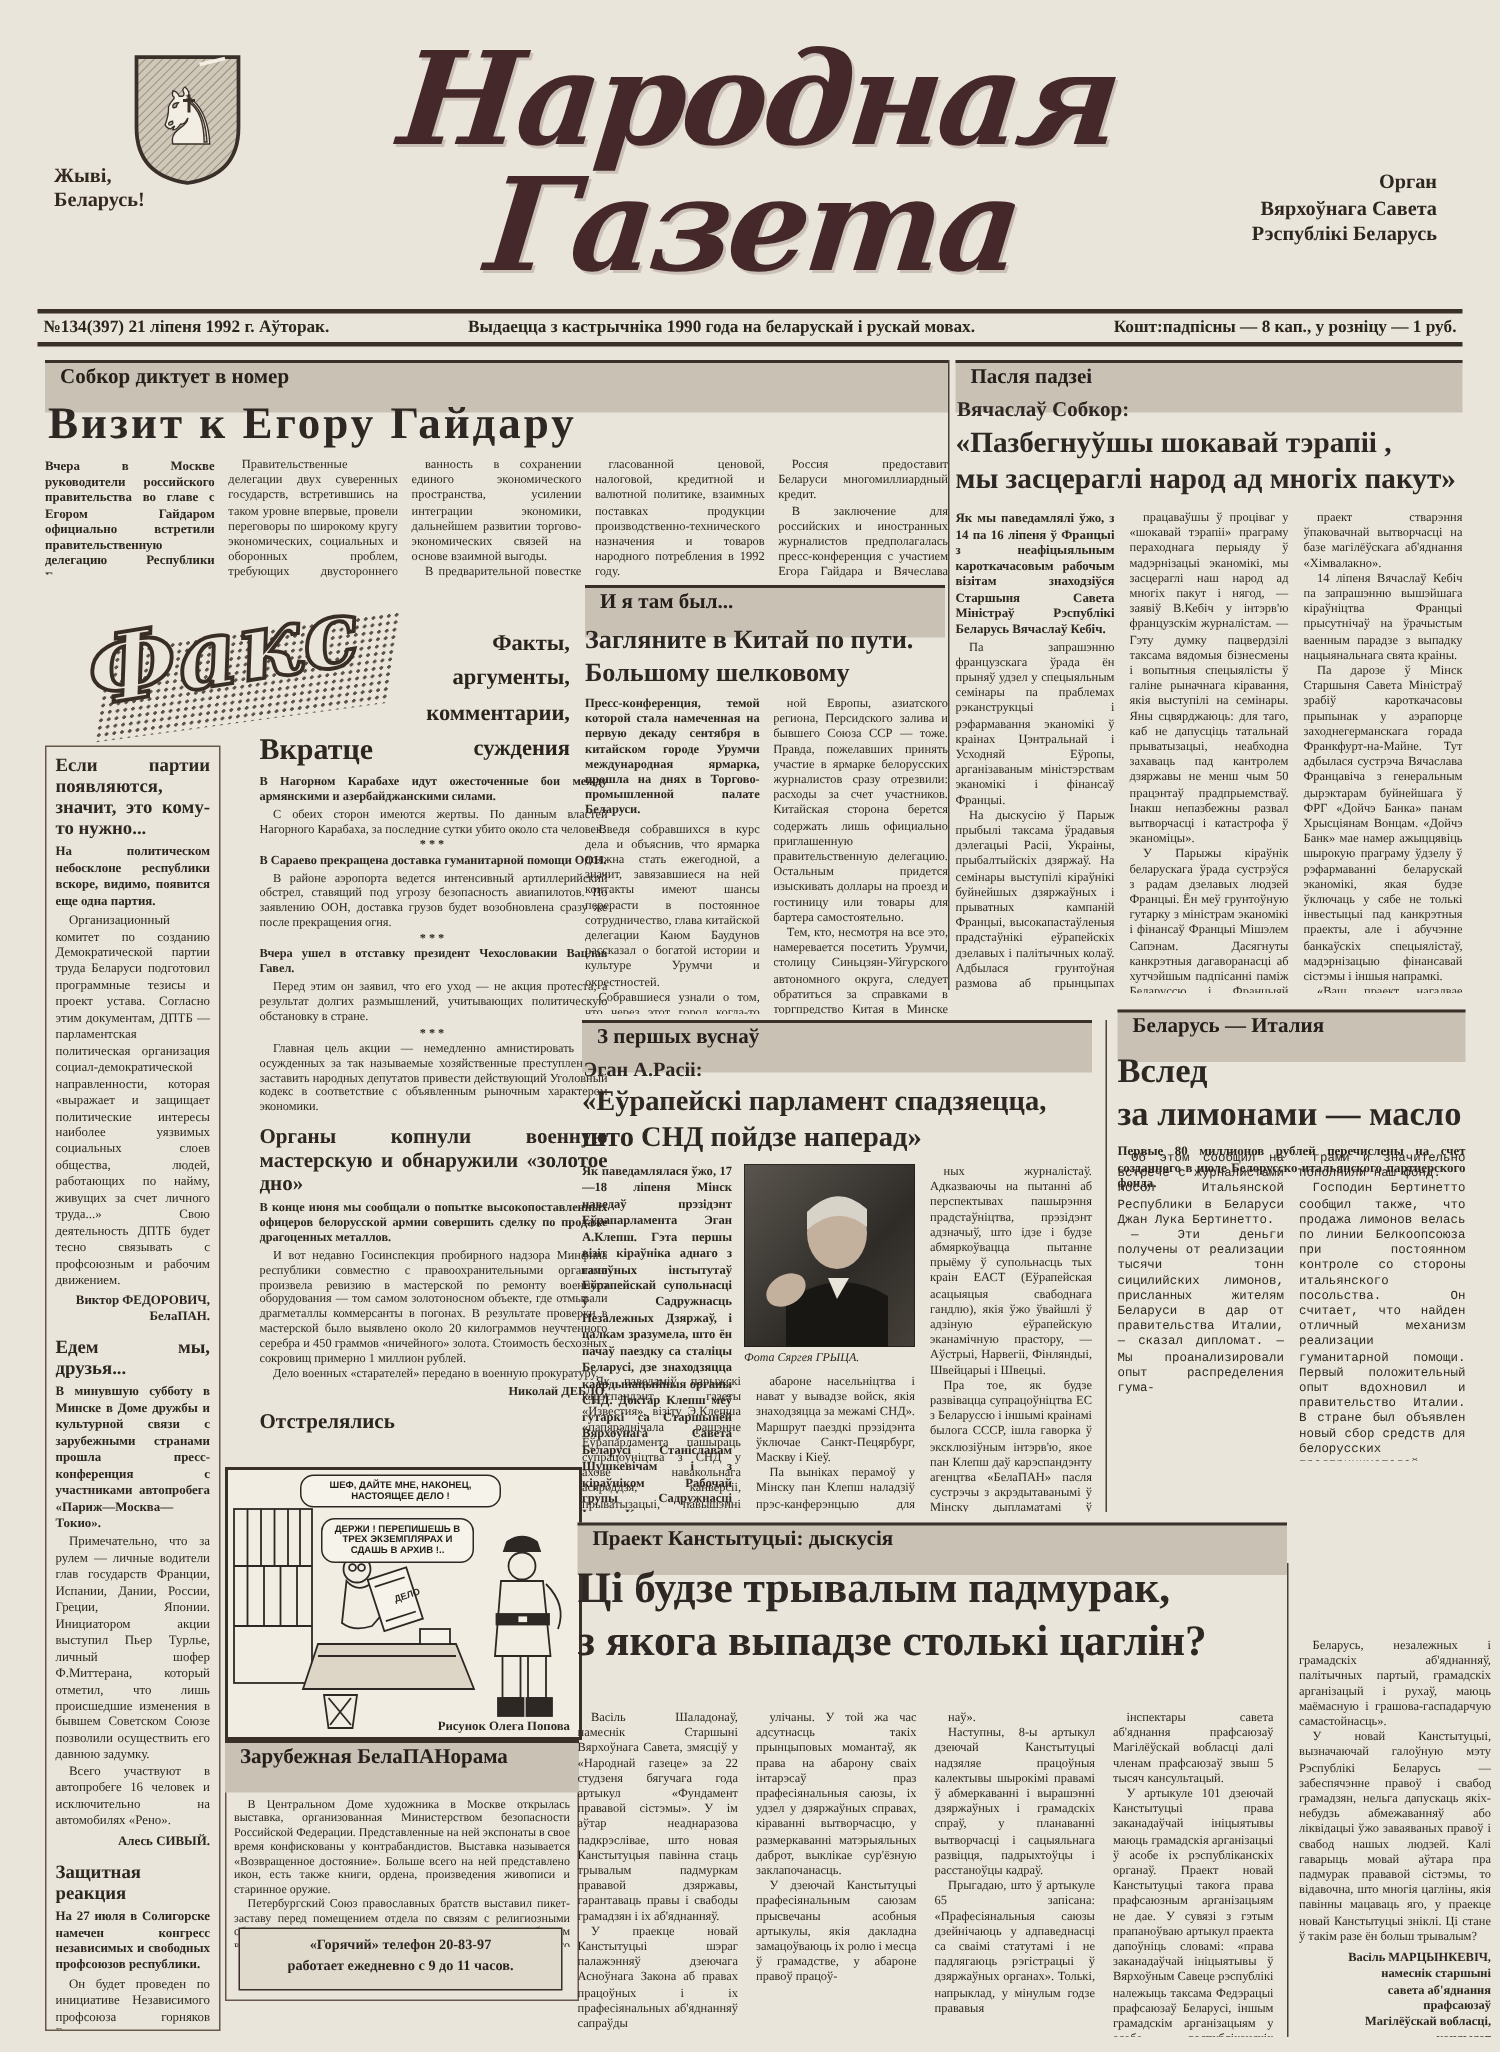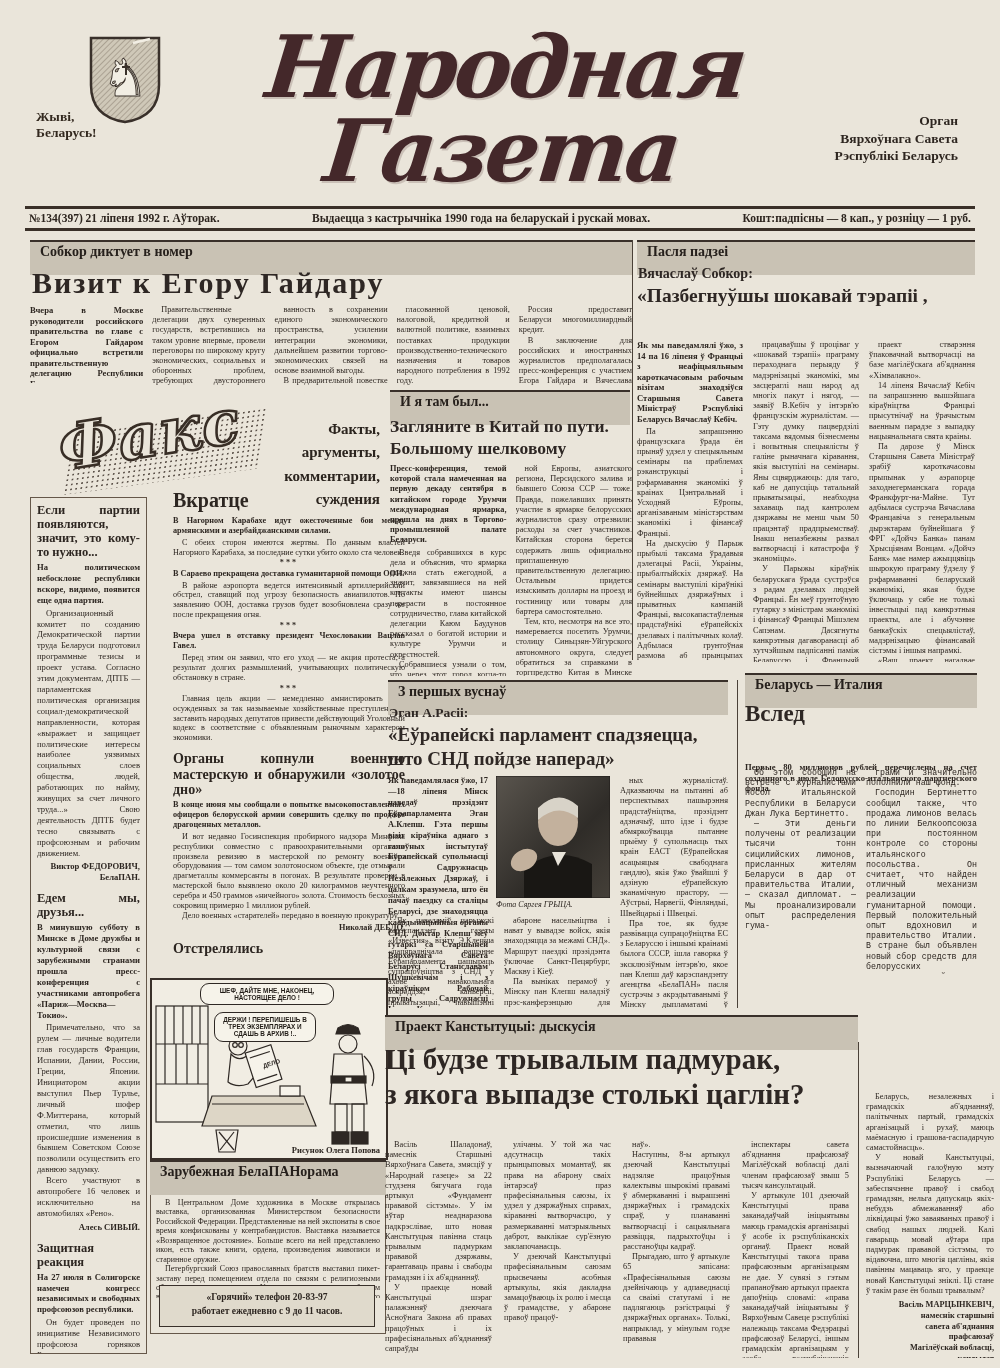--- a/index.html
+++ b/index.html
@@ -116,20 +116,21 @@
         </div>
 
     </div>
   </div>
   <div class="abs vline" style="left:632px;top:240px;height:420px;"></div>
 
   <div class="abs bar" style="left:637px;top:240px;width:328px;">Пасля падзеі</div>
   <div class="abs kick" style="left:638px;top:266px;font-size:14px;">Вячаслаў Собкор:</div>
   <div class="abs hl" style="left:637px;top:284px;width:338px;font-size:19.5px;line-height:1.22;">
     <div>«Пазбегнуўшы  шокавай тэрапіі ,</div>
+    <div>мы засцераглі народ ад многіх пакут»</div>
   </div>
   <div class="abs cols txt" style="left:637px;top:340px;width:338px;height:322px;gap:10px;">
     <div class="col">
       <div class="bl" style="font-size:8.6px;">Як мы паведамлялі ўжо, з 14 па 16 ліпеня ў Францыі з неафіцыяльным кароткачасовым рабочым візітам знаходзіўся Старшыня Савета Міністраў Рэспублікі Беларусь Вячаслаў Кебіч.</div>
       <div>
           <p>Па запрашэнню французскага ўрада ён прыняў удзел у спецыяльным семінары па праблемах рэканструкцыі і рэфармавання эканомікі ў краінах Цэнтральнай і Усходняй Еўропы, арганізаваным міністэрствам эканомікі і фінансаў Францыі.</p>
           <p>На дыскусію ў Парыж прыбылі таксама ўрадавыя дэлегацыі Расіі, Украіны, прыбалтыйскіх дзяржаў. На семінары выступілі кіраўнікі буйнейшых дзяржаўных і прыватных кампаній Францыі, высокапастаўленыя прадстаўнікі еўрапейскіх дзелавых і палітычных колаў. Адбылася грунтоўная размова аб прынцыпах рэфармавання дзяржаўнай эканомікі ў краінах былога сацыялістычнага лагера, аб тым, наколькі мэтазгодныя і эфектыўныя гэтыя метады з пункту гледжання сусветнага вопыту і рэальнасцей цяперашняга часу.</p>
         </div>
     </div>
     <div class="col">
@@ -329,20 +330,21 @@
         <p>ных журналістаў. Адказваючы на пытанні аб перспектывах пашырэння прадстаўніцтва, прэзідэнт адзначыў, што ідзе і будзе абмяркоўвацца пытанне прыёму ў супольнасць тых краін ЕАСТ (Еўрапейская асацыяцыя свабоднага гандлю), якія ўжо ўвайшлі ў адзіную еўрапейскую эканамічную прастору, — Аўстрыі, Нарвегіі, Фінляндыі, Швейцарыі і Швецыі.</p>
         <p>Пра тое, як будзе развівацца супрацоўніцтва ЕС з Беларуссю і іншымі краінамі былога СССР, ішла гаворка ў эксклюзіўным інтэрв'ю, якое пан Клепш даў карэспандэнту агенцтва «БелаПАН» пасля сустрэчы з акрэдытаванымі ў Мінску дыпламатамі ў будынку нямецкага пасольства.</p>
       </div>
 
   </div>
   <div class="abs vline" style="left:737px;top:680px;height:328px;"></div>
 
   <div class="abs bar" style="left:745px;top:673px;width:222px;">Беларусь — Италия</div>
   <div class="abs hl" style="left:745px;top:700px;width:232px;font-size:23px;line-height:1.25;">
     <div>Вслед</div>
+    <div>за лимонами — масло</div>
   </div>
   <div class="abs txt bl" style="left:745px;top:762px;width:232px;height:34px;font-size:8.6px;">Первые 80 миллионов рублей перечислены на счет созданного в июле Белорусско-итальянского партнерского фонда.</div>
   <div class="abs cols txt" style="left:745px;top:768px;width:232px;height:206px;gap:10px;font-family:Liberation Mono, monospace;">
     <div class="col">
         <p>Об этом сообщил на встрече с журналистами посол Итальянской Республики в Беларуси Джан Лука Бертинетто.</p>
         <p>— Эти деньги получены от реализации тысячи тонн сицилийских лимонов, присланных жителям Беларуси в дар от правительства Италии, — сказал дипломат. — Мы проанализировали опыт распределения гума-</p>
       </div>
     <div class="col">
       <div>
           <p>грами и значительно пополнили наш фонд.</p>

